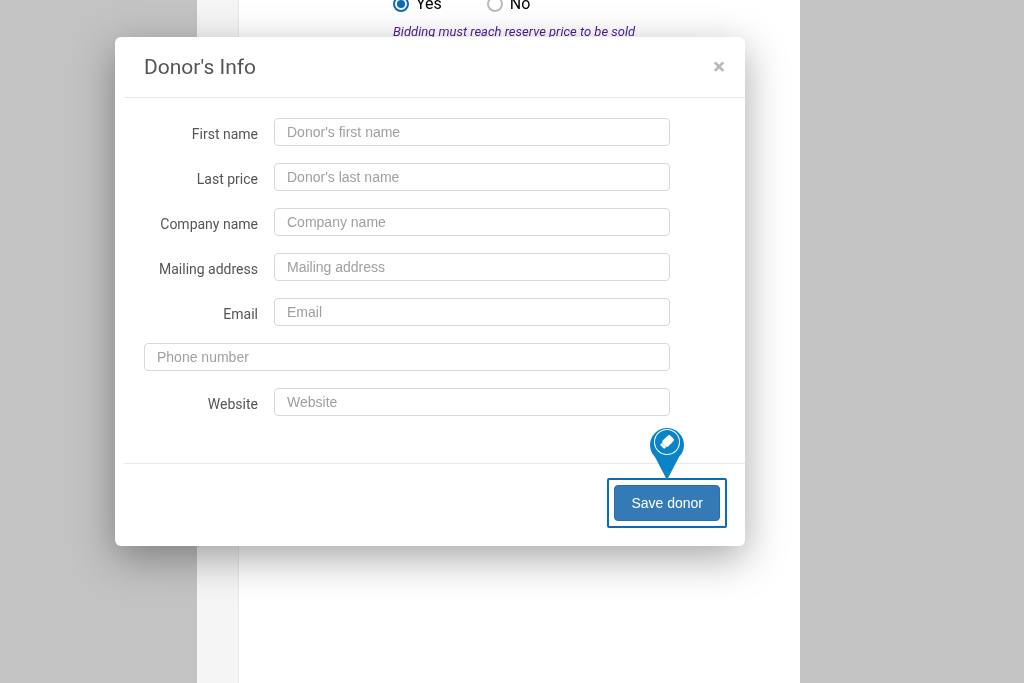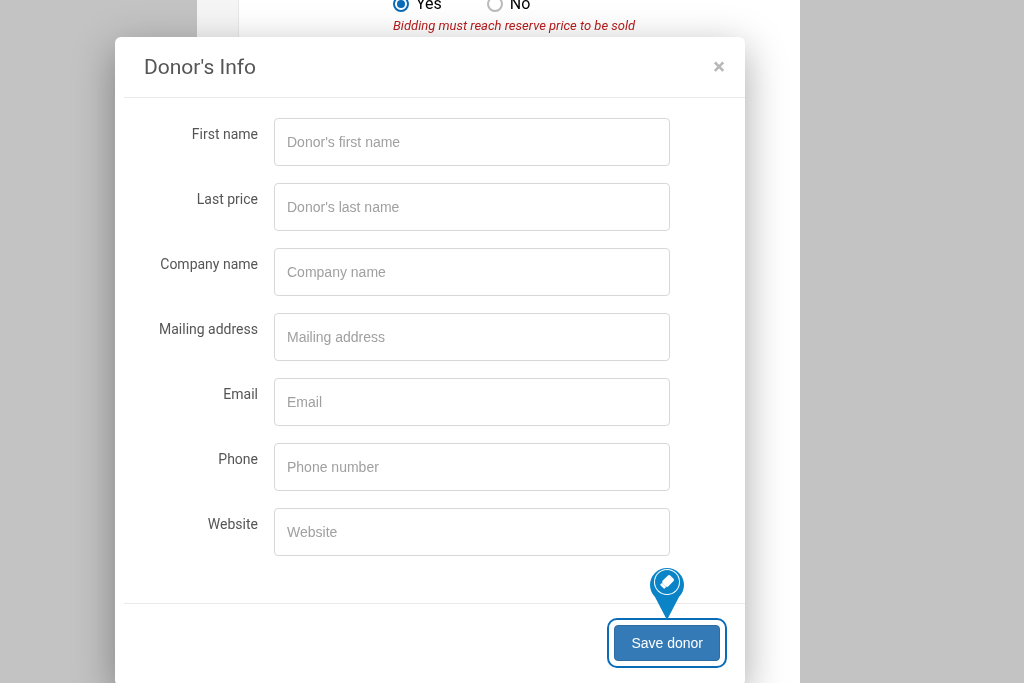--- a/index.html
+++ b/index.html
@@ -27,24 +27,24 @@
       position: absolute;
       top: 0;
       left: 197px;
       width: 42px;
       height: 683px;
       background: #f5f5f5;
       border-right: 1px solid #e8e8e8;
     }
     .bg-hint {
       position: absolute;
-      top: 18px;
+      top: 24px;
       left: 393px;
       font-style: italic;
-      color: #b91c1c;
+      color: #4c1d95;
       font-size: 13px;
     }
     .bg-radio-group {
       position: absolute;
       top: -6px;
       left: 393px;
       display: flex;
       gap: 45px;
       align-items: center;
     }
@@ -118,21 +118,21 @@
       text-align: right;
       padding-right: 16px;
       padding-top: 8px;
       font-size: 14px;
       font-weight: 400;
       color: #555;
       flex-shrink: 0;
     }
     .form-input {
       flex: 1;
-      height: 48px;
+      height: 28px;
       border: 1px solid #d8d8d8;
       border-radius: 4px;
       padding: 0 12px;
       font-size: 14px;
       color: #555;
       background: #fff;
     }
     .form-input::placeholder {
       color: #a0a0a0;
     }
@@ -146,21 +146,21 @@
     }
     .modal-footer {
       border-top: 1px solid #e9e9e9;
       padding: 14px 18px 18px;
       display: flex;
       justify-content: flex-end;
     }
     .annotation-box {
       border: 2px solid #0a6bb7;
       padding: 5px;
-      border-radius: 10px;
+      border-radius: 2px;
       position: relative;
     }
     .save-button {
       background: #337ab7;
       color: #fff;
       border: 1px solid #2e6da4;
       border-radius: 4px;
       padding: 9px 16px;
       font-size: 14px;
       cursor: pointer;
@@ -223,21 +223,20 @@
         <label class="form-label">Mailing address</label>
         <input class="form-input" type="text" placeholder="Mailing address" style="">
       </div>
 
       <div class="form-row">
         <label class="form-label">Email</label>
         <input class="form-input" type="text" placeholder="Email" style="">
       </div>
 
       <div class="form-row">
-        <label class="form-label">Phone</label>
         <input class="form-input" type="text" placeholder="Phone number" style="">
       </div>
 
       <div class="form-row">
         <label class="form-label">Website</label>
         <input class="form-input" type="text" placeholder="Website" style="">
       </div>
 
 
     </div>

